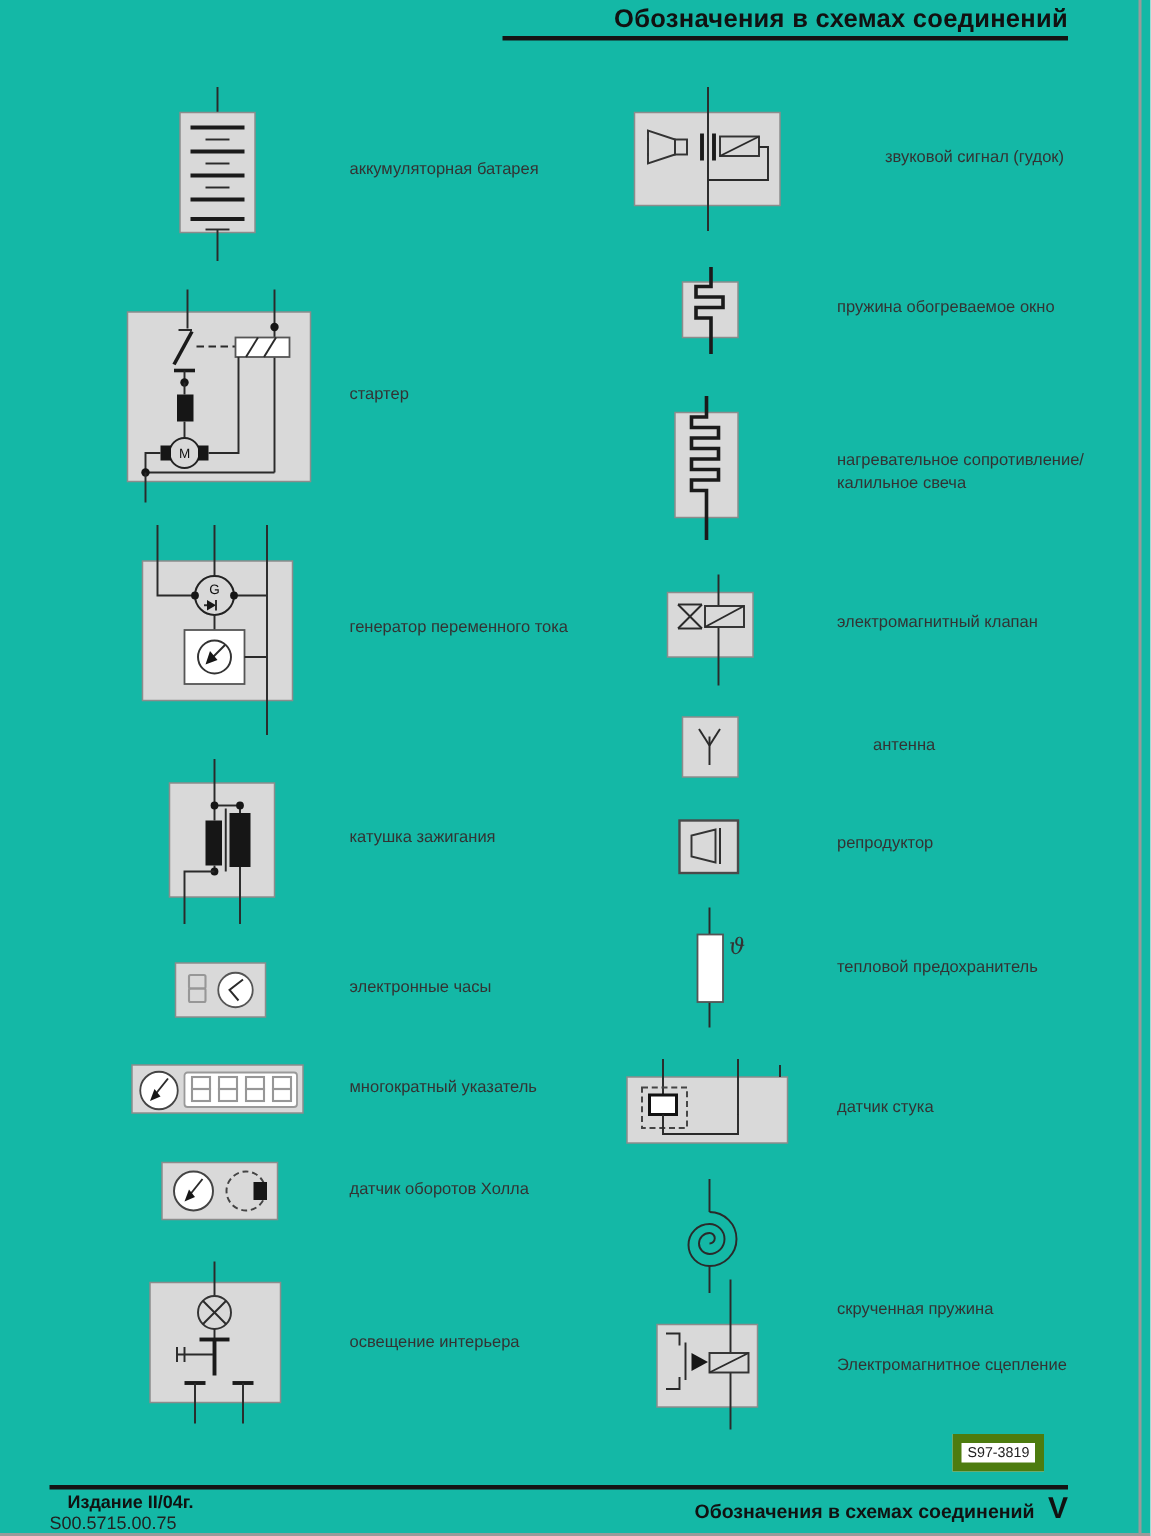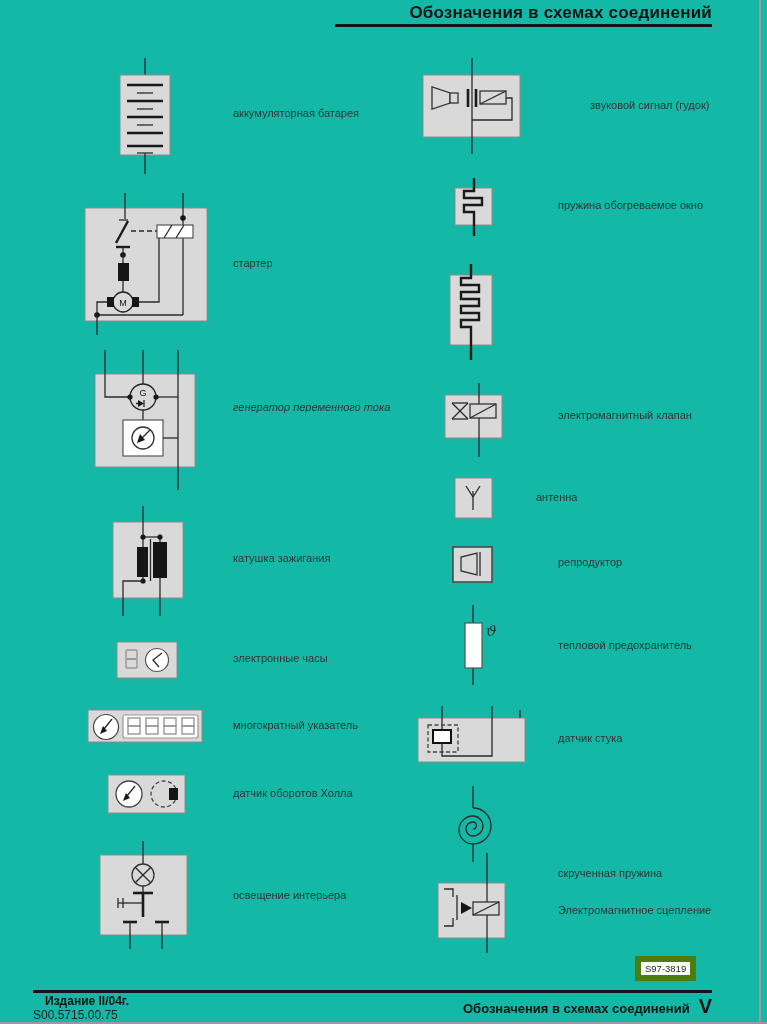--- a/index.html
+++ b/index.html
@@ -99,21 +99,21 @@
     <line class="ln" x1="43" y1="53.5" x2="45" y2="53.5"></line>
     <circle class="blk" cx="37" cy="47" r="2.6"></circle>
     <circle class="blk" cx="63" cy="47" r="2.6"></circle>
     <line class="ln" x1="50" y1="60" x2="50" y2="70"></line>
     <rect class="wht" x="30" y="70" width="40" height="36"></rect>
     <circle cx="50" cy="88" r="11" fill="none" stroke="#333" stroke-width="1.3"></circle>
     <line class="ln" x1="57" y1="80" x2="48" y2="89"></line>
     <polygon class="blk" points="44,93 52,90 47,84"></polygon>
     <line class="ln" x1="70" y1="88" x2="85" y2="88"></line>
   </svg>
-  <div class="lbl" style="left:233px;top:400px;font-style:italic;">генератор переменного тока</div>
+  <div class="lbl" style="left:233px;top:411px;">генератор переменного тока</div>
 
   <svg style="left:111px;top:506px;" width="76" height="110">
     <rect class="box" x="2" y="16" width="70" height="76"></rect>
     <line class="ln" x1="32" y1="0" x2="32" y2="41"></line>
     <line class="ln" x1="32" y1="31" x2="49" y2="31"></line>
     <line class="ln" x1="49" y1="31" x2="49" y2="36"></line>
     <circle class="blk" cx="32" cy="31" r="2.6"></circle>
     <circle class="blk" cx="49" cy="31" r="2.6"></circle>
     <line class="ln" x1="39.5" y1="33" x2="39.5" y2="75" stroke-width="1"></line>
     <rect class="blk" x="26" y="41" width="11" height="30"></rect>
@@ -196,40 +196,41 @@
   <svg style="left:453px;top:176px;" width="42" height="62">
     <rect class="box" x="2" y="12" width="37" height="37"></rect>
     <path class="ln2" d="M21,2 V15 H11 V22 H29 V29 H11 V36 H21 V60"></path>
   </svg>
   <div class="lbl" style="left:558px;top:198px;">пружина обогреваемое окно</div>
 
   <svg style="left:448px;top:262px;" width="48" height="100">
     <rect class="box" x="2" y="13" width="42" height="70"></rect>
     <path class="ln2" d="M23,2 V16 H13 V23 H31 V30 H13 V37 H31 V44 H13 V51 H31 V58 H13 V65 H23 V98"></path>
   </svg>
+  <div class="lbl wrap" style="left:558px;top:300px;">нагревательное сопротивление/калильное свеча</div>
 
   <svg style="left:443px;top:383px;" width="62" height="74">
     <rect class="box" x="2" y="12" width="57" height="43"></rect>
     <line class="ln" x1="36" y1="0" x2="36" y2="74"></line>
     <line class="ln" x1="9" y1="20" x2="25" y2="20"></line>
     <line class="ln" x1="9" y1="36" x2="25" y2="36"></line>
     <line class="ln" x1="9" y1="20" x2="25" y2="36"></line>
     <line class="ln" x1="25" y1="20" x2="9" y2="36"></line>
     <rect x="27" y="21" width="26" height="14" fill="#d9d9d9" stroke="#333" stroke-width="1.3"></rect>
     <line class="ln" x1="27" y1="35" x2="53" y2="21"></line>
   </svg>
   <div class="lbl" style="left:558px;top:408px;">электромагнитный клапан</div>
 
   <svg style="left:453px;top:476px;" width="42" height="46">
     <rect class="box" x="2" y="2" width="37" height="40"></rect>
     <line class="ln" x1="20" y1="34" x2="20" y2="15"></line>
     <line class="ln" x1="20" y1="21" x2="13" y2="10"></line>
     <line class="ln" x1="20" y1="21" x2="27" y2="10"></line>
   </svg>
-  <div class="lbl" style="left:536px;top:490px;">антенна</div>
+  <div class="lbl" style="left:582px;top:490px;">антенна</div>
 
   <svg style="left:451px;top:545px;" width="44" height="40">
     <rect class="boxd" x="2" y="2" width="39" height="35"></rect>
     <polygon points="10,12 10,26 26,30 26,8" fill="none" stroke="#333" stroke-width="1.3"></polygon>
     <line class="ln" x1="29" y1="7" x2="29" y2="31" stroke-width="2.2"></line>
   </svg>
   <div class="lbl" style="left:558px;top:555px;">репродуктор</div>
 
   <svg style="left:460px;top:605px;" width="46" height="80">
     <line class="ln" x1="13" y1="0" x2="13" y2="80"></line>

